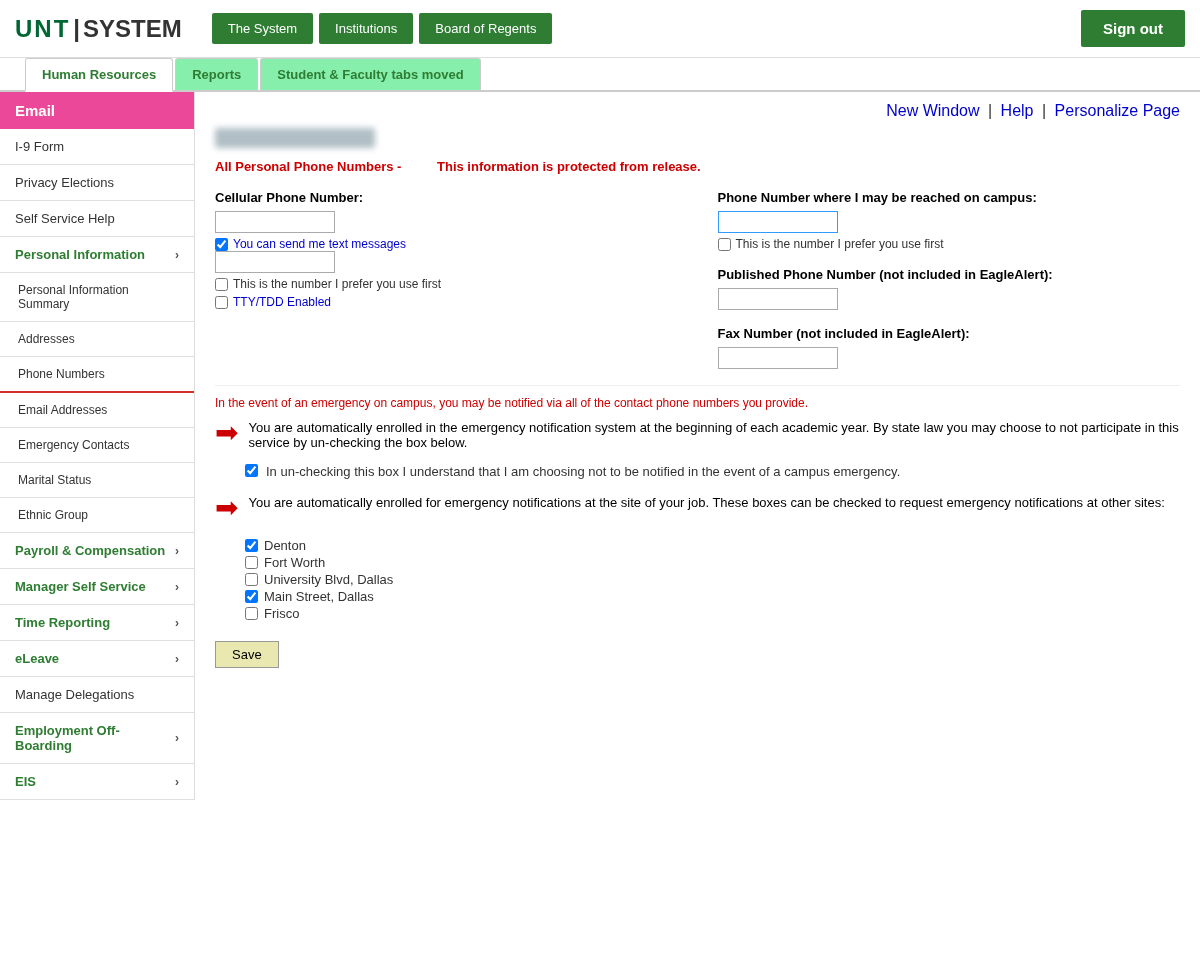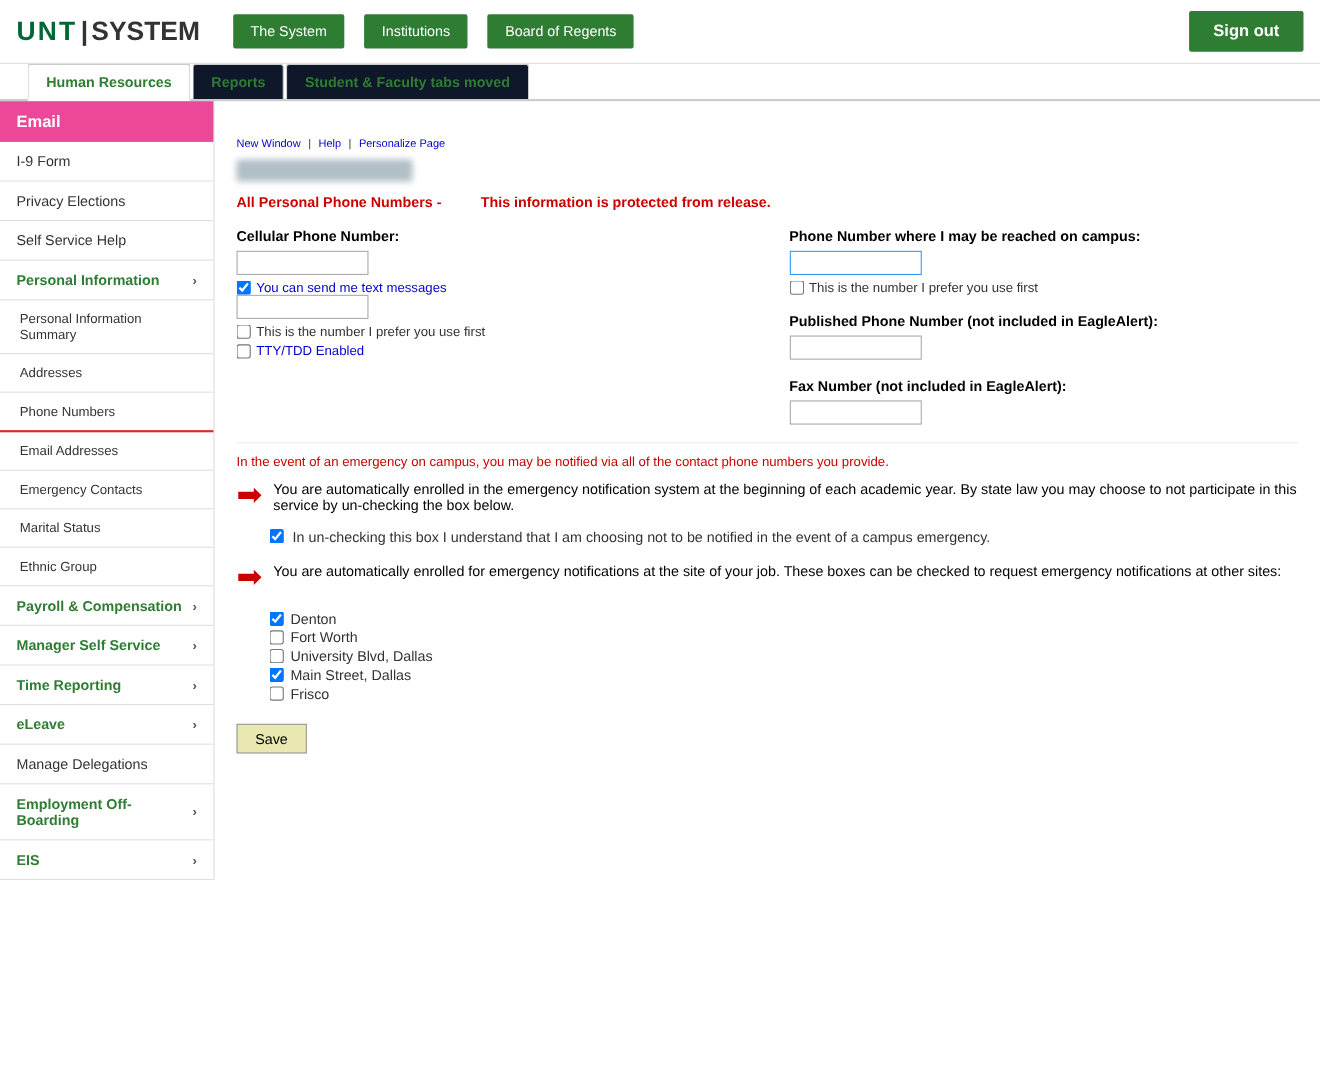--- a/index.html
+++ b/index.html
@@ -13,21 +13,21 @@
       background: #fff;
       border-bottom: 1px solid #ddd;
       justify-content: space-between;
     }
     #logo {
       display: flex;
       align-items: center;
     }
     #nav-buttons {
       display: flex;
-      gap: 18px;
+      gap: 6px;
       margin-left: 30px;
     }
     .nav-btn {
       background: #2e7d32;
       color: #fff;
       border: none;
       padding: 8px 16px;
       cursor: pointer;
       font-size: 13px;
       border-radius: 2px;
@@ -49,21 +49,21 @@
       border-bottom: 2px solid #ccc;
       padding: 0 25px;
       display: flex;
       align-items: flex-end;
     }
     .tab {
       padding: 8px 16px;
       cursor: pointer;
       border: 1px solid #ccc;
       border-bottom: none;
-      background: #0f172a;
+      background: #86efac;
       color: #333;
       font-size: 13px;
       margin-right: 2px;
       border-radius: 3px 3px 0 0;
     }
     .tab.active {
       background: #fff;
       border-bottom: 2px solid #fff;
       margin-bottom: -2px;
       color: #2e7d32;
@@ -121,24 +121,24 @@
       align-items: center;
     }
     .chevron { font-size: 12px; color: #555; }
 
     
     #content {
       flex: 1;
       padding: 10px 20px;
     }
     #utility-links {
-      font-size: 10px;
+      text-align: right;
+      font-size: 16px;
       color: #0000cc;
       margin-bottom: 8px;
-      margin-top: 24px;
     }
     #utility-links a {
       color: #0000cc;
       text-decoration: none;
       cursor: pointer;
     }
     #utility-links .sep { color: #333; margin: 0 4px; }
 
     
     #name-bar {

